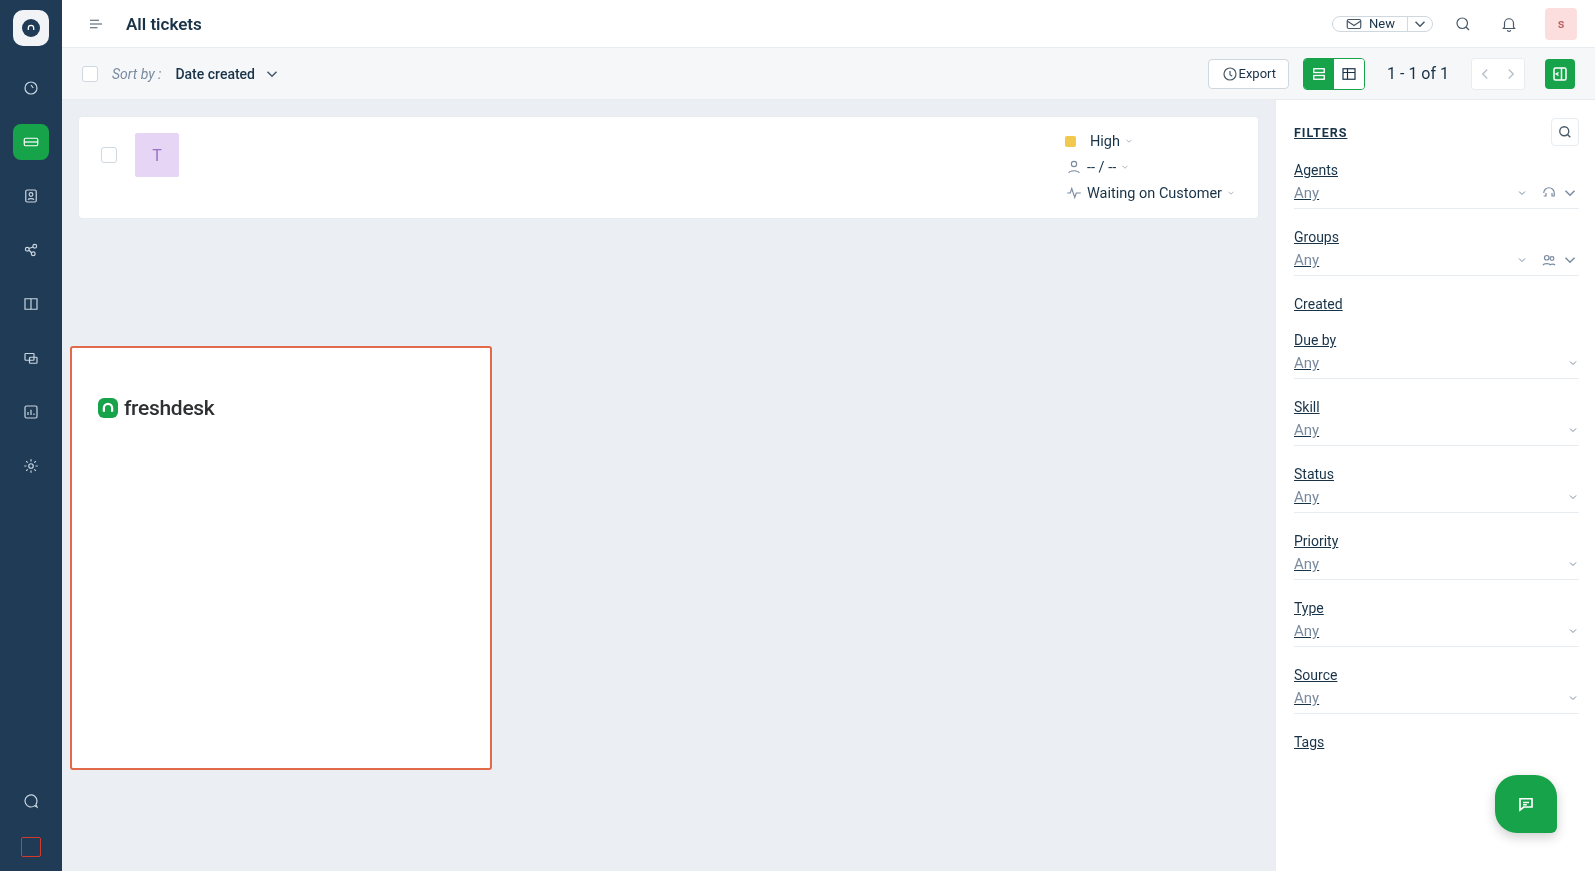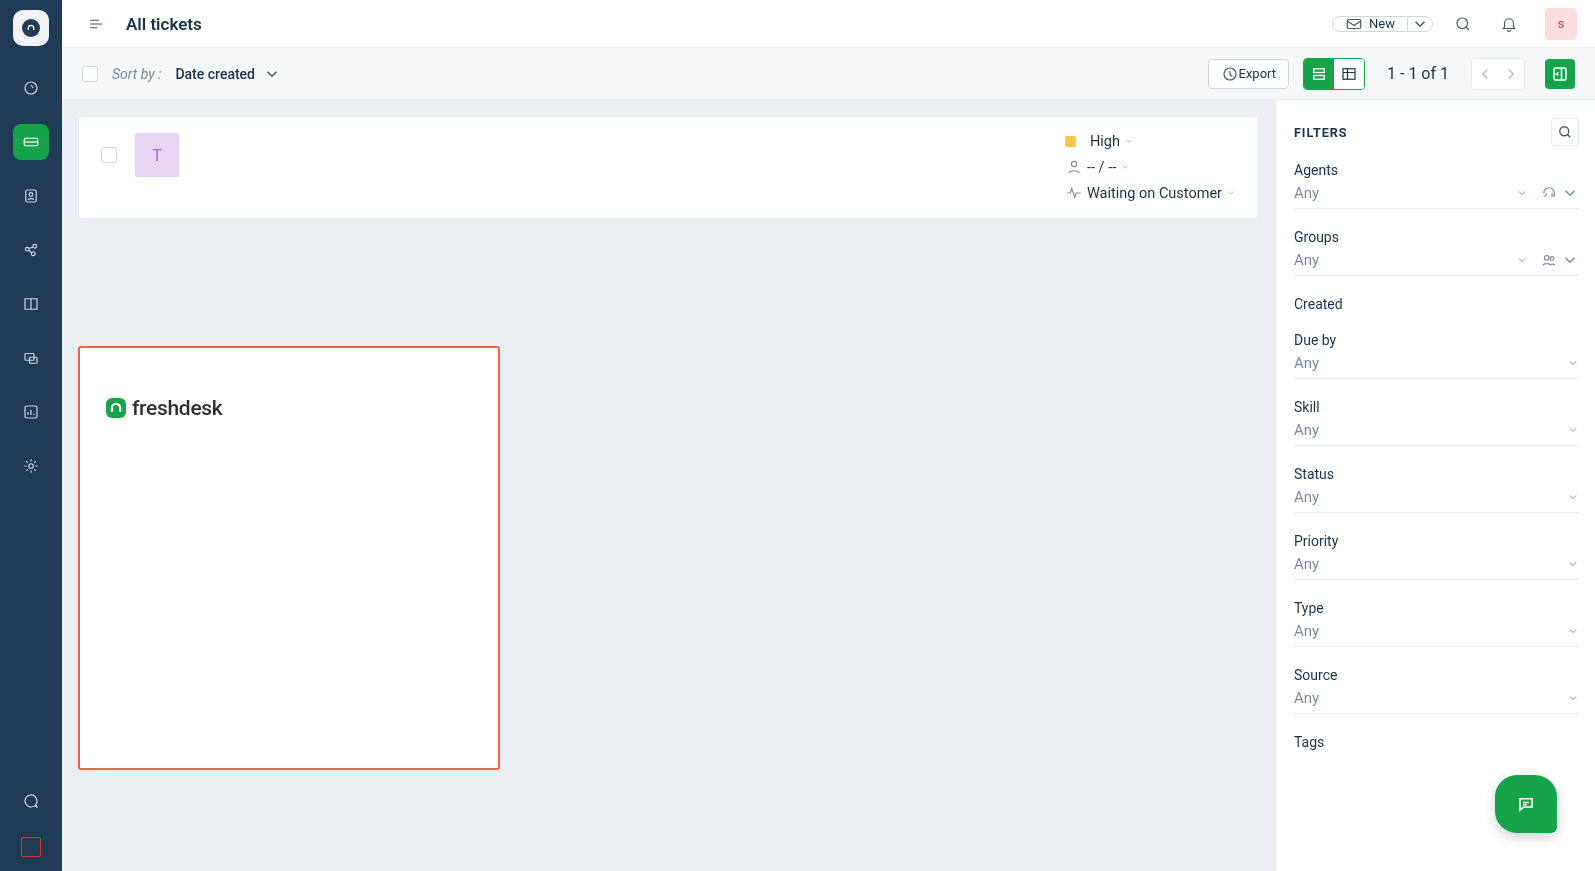--- a/index.html
+++ b/index.html
@@ -62,28 +62,28 @@
   .ticket-left { display:flex; align-items:flex-start; gap:18px; }
   .ticket-avatar { width:44px; height:44px; background:#e7d5f5; color:#9b6fc2; display:flex; align-items:center; justify-content:center; border-radius:2px; font-size:16px; }
   .ticket-left .checkbox { margin-top:14px; }
   .ticket-right { margin-left:auto; display:flex; flex-direction:column; gap:8px; }
   .meta-row { display:flex; align-items:center; gap:4px; color:#183247; font-size:14.5px; cursor:pointer;}
   .priority-dot { width:11px; height:11px; background:#f2c94c; border-radius:2px; }
   .meta-row svg { stroke:#7a8ba0; fill:none; stroke-width:1.5; flex-shrink:0; }
   .chev-sm svg { width:10px; height:10px; stroke:#7a8ba0; }
 
   
-  .cti-panel { position:absolute; left:16px; top:246px; width:422px; height:424px; background:#fff; border:2px solid #e26a4b; border-radius:3px; padding:48px 20px 20px 26px; }
+  .cti-panel { position:absolute; left:8px; top:246px; width:422px; height:424px; background:#fff; border:2px solid #e26a4b; border-radius:3px; padding:48px 20px 20px 26px; }
   .cti-logo-row { display:flex; align-items:center; gap:6px; margin-bottom:8px; }
   .cti-logo-badge { width:20px; height:20px; border-radius:6px; background:#16a34a; display:flex; align-items:center; justify-content:center;}
   .cti-logo-text { font-size:21px; font-weight:500; color:#2d2f30; letter-spacing:-0.3px;}
   .cti-desc { font-size:14.5px; color:#424b55; }
 
   
-  .filters { width:320px; background:#fff; border-left:1px solid #e6ecef; padding:18px 16px 5px 18px; overflow-y:auto; }
+  .filters { width:320px; background:#fff; border-left:1px solid #e6ecef; padding:18px 16px 5px 18px; overflow-y:auto;text-decoration:underline; }
   .filters-head { display:flex; align-items:center; justify-content:space-between; margin-bottom:16px; }
   .filters-title { font-size:12.5px; font-weight:700; letter-spacing:1px; color:#183247; }
   .filter-search-btn { width:28px; height:28px; border:1px solid #e6ecef; border-radius:4px; display:flex; align-items:center; justify-content:center; cursor:pointer;}
   .filter-block { margin-bottom:20px; }
   .filter-label { font-size:14px; color:#183247; margin-bottom:6px; }
   .filter-value-row { display:flex; align-items:center; border-bottom:1px solid #e6ecef; padding-bottom:6px; gap:6px;}
   .filter-value { flex:1; font-size:15px; color:#7a8ba0; cursor:pointer; }
   .filter-value.selected { color:#183247; font-weight:500; }
   .filter-chev { width:12px; height:12px; }
   .filter-extra { margin-left:6px; display:flex; align-items:center; gap:3px; }

